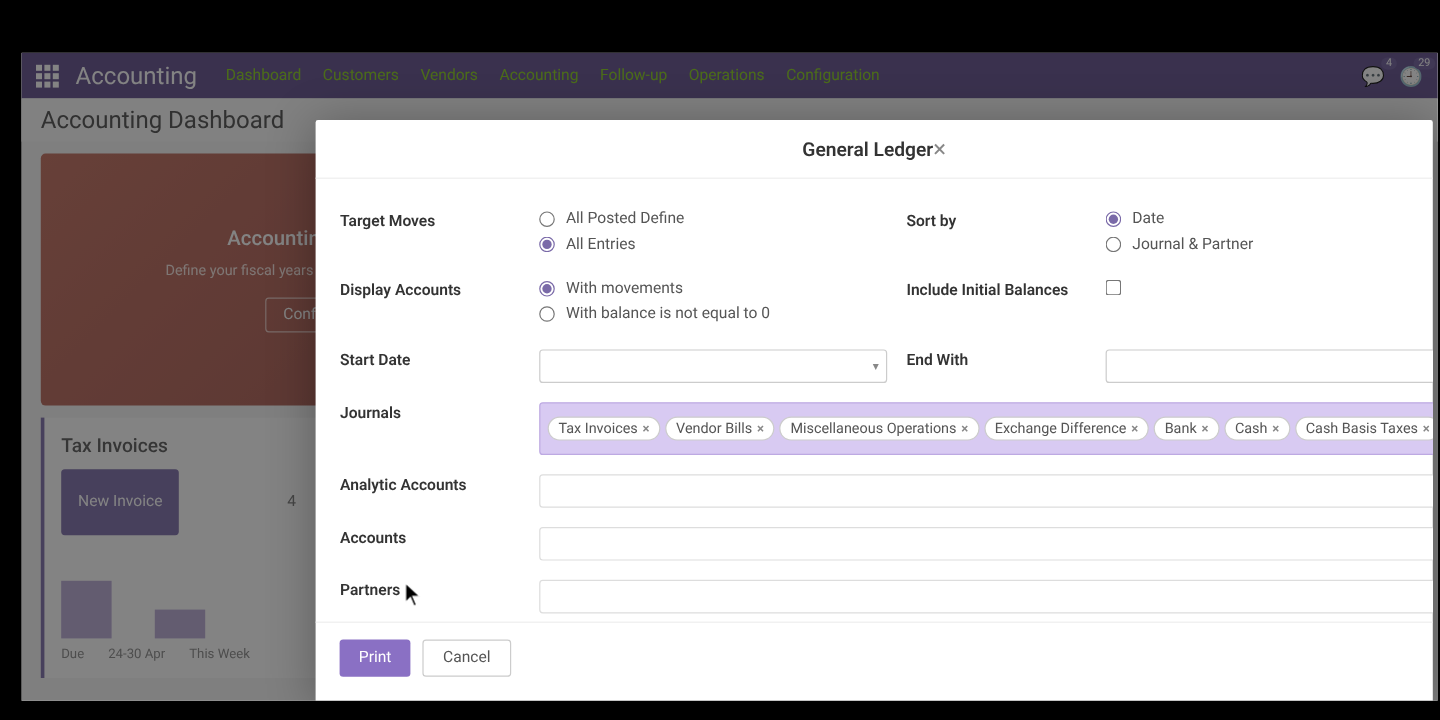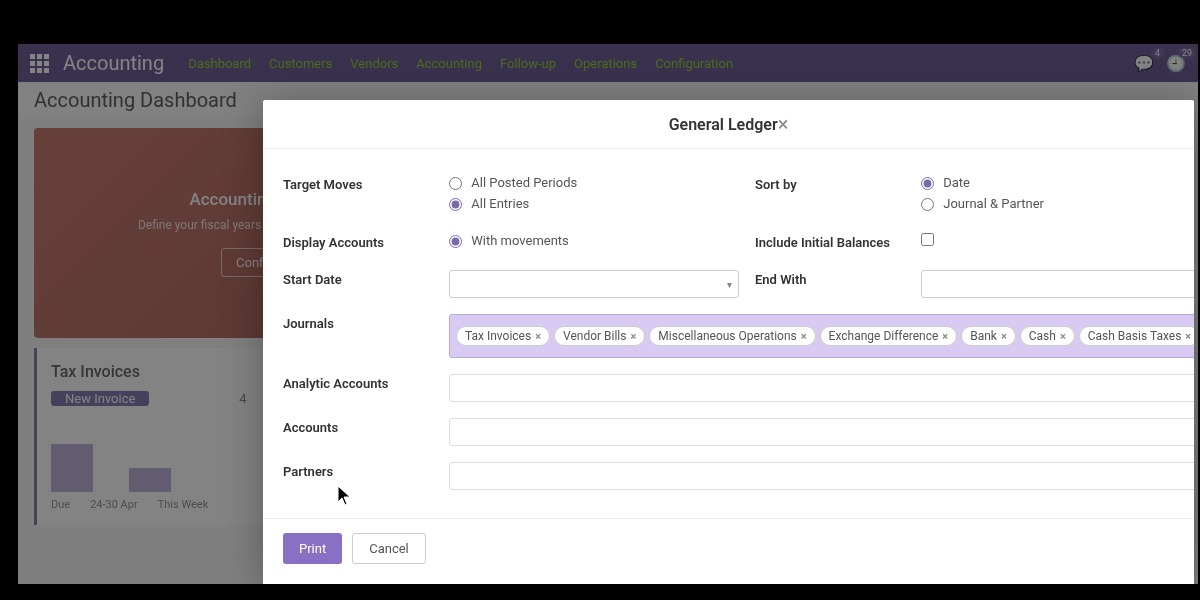--- a/index.html
+++ b/index.html
@@ -23,21 +23,21 @@
 .cards-row { display: flex; gap: 20px; padding: 10px 16px; }
 .promo-card { width: 460px; height: 210px; background: linear-gradient(135deg, #c06a5a, #a1524a); border-radius: 4px; color: #fff; display: flex; flex-direction: column; align-items: center; justify-content: center; text-align: center; padding: 16px; position: relative; }
 .promo-dot { position: absolute; top: 28px; left: 50%; width: 160px; height: 4px; background: rgba(255,255,255,0.5); border-radius: 2px; }
 .promo-dot::after { content: ""; position: absolute; left: 28px; top: -5px; width: 14px; height: 14px; background: #2aa39b; border-radius: 50%; }
 .promo-card h3 { font-size: 17px; font-weight: 500; margin-bottom: 8px; }
 .promo-card p { font-size: 12px; color: #f4e2de; line-height: 1.4; margin-bottom: 14px; max-width: 280px; }
 .promo-card button { background: transparent; border: 1px solid #e8c8c2; color: #fff; padding: 6px 14px; border-radius: 3px; font-size: 13px; cursor: pointer; }
 
 .mini-card { width: 460px; border-left: 3px solid #7a6aa8; padding: 14px; background: #fff; }
 .mini-card h4 { font-size: 16px; font-weight: 500; color: #555; margin-bottom: 10px; }
-.mini-card .newbtn { background: #7a6aa8; color: #fff; border: none; padding: 0 14px; border-radius: 3px; font-size: 13px; cursor: pointer; text-align: right; }
+.mini-card .newbtn { background: #7a6aa8; color: #fff; border: none; padding: 20px 14px; border-radius: 3px; font-size: 13px; cursor: pointer; text-align: right; }
 .mini-chart { display: flex; gap: 36px; align-items: flex-end; margin-top: 26px; height: 60px; }
 .mini-bar { width: 42px; background: #b8a9d6; }
 .mini-labels { display: flex; gap: 20px; font-size: 11px; color: #888; margin-top: 6px; }
 
 .overlay { position: absolute; inset: 0; background: rgba(30,30,30,0.55); }
 
 .modal { position: absolute; top: 56px; left: 245px; right: 4px; bottom: 0; background: #fff; border-radius: 2px 2px 0 0; box-shadow: 0 4px 40px rgba(0,0,0,0.3); display: flex; flex-direction: column; }
 .modal-head { display: flex; justify-content: center; align-items: center; padding: 12px 20px; border-bottom: 1px solid #eee; }
 .modal-head h2 { font-size: 16px; font-weight: 600; color: #333; }
 .close-x { font-size: 20px; color: #888; cursor: pointer; background: none; border: none; }
@@ -138,32 +138,33 @@
     <div class="modal-head">
       <h2>General Ledger</h2>
       <button class="close-x">×</button>
     </div>
 
     <div class="modal-body">
       <div class="form-grid">
 
         <div class="flabel">Target Moves</div>
         <div class="radio-group">
-          <label><input type="radio" name="tm" style=""> <span>All Posted Periods</span></label>
+          <label><input type="radio" name="tm" style=""> <span>All Posted Define</span></label>
           <label><input type="radio" name="tm" checked="" style=""> <span>All Entries</span></label>
         </div>
         <div class="flabel">Sort by</div>
         <div class="radio-group">
           <label><input type="radio" name="sb" checked="" style=""> <span>Date</span></label>
           <label><input type="radio" name="sb" style=""> <span>Journal &amp; Partner</span></label>
         </div>
 
         <div class="flabel">Display Accounts</div>
         <div class="radio-group">
           <label><input type="radio" name="da" checked="" style=""> <span>With movements</span></label>
+          <label><input type="radio" name="da" style=""> <span>With balance is not equal to 0</span></label>
         </div>
         <div class="flabel">Include Initial Balances</div>
         <div class="chk"><input type="checkbox" style=""></div>
 
         <div class="flabel">Start Date</div>
         <div class="date-input">
             <span class="caret">▾</span>
           </div>
         <div class="flabel">End With</div>
         <div class="date-input"></div>

